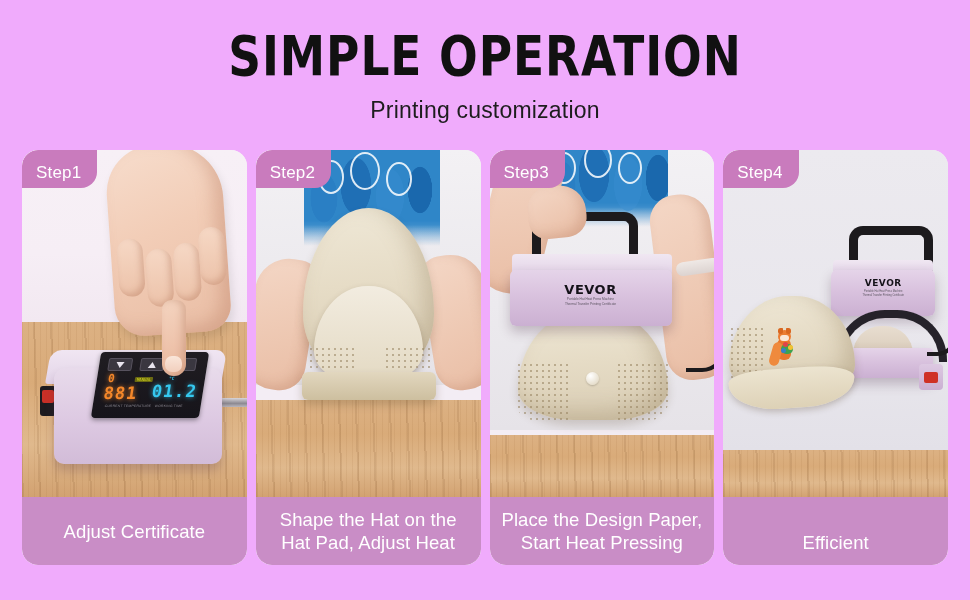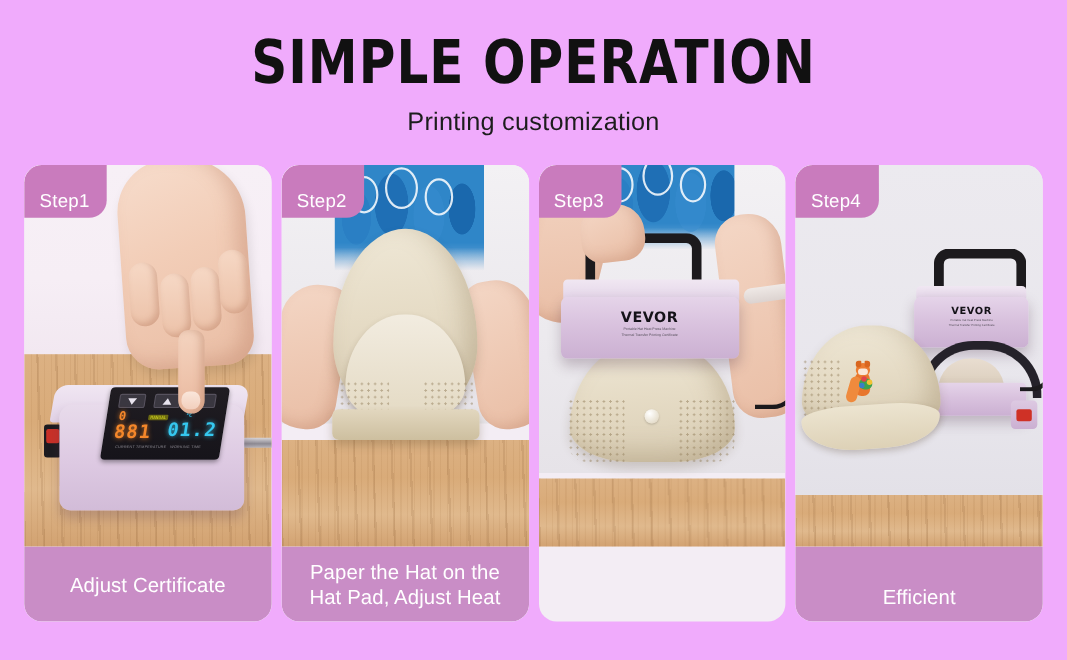--- a/index.html
+++ b/index.html
@@ -26,21 +26,21 @@
   
   .cards{position:absolute;left:22px;top:150px;width:926px;height:415px;display:flex;gap:9px;}
   .card{
     position:relative;width:225px;height:415px;border-radius:16px;overflow:hidden;
     background:#f3edf4;
   }
   .photo{position:absolute;left:0;top:0;width:100%;height:347px;overflow:hidden;}
   .badge{
     position:absolute;left:0;top:0;z-index:40;
     background:#c97bbd;color:#ffffff;font-size:17px;line-height:30px;
-    padding:18px 16px 0 14px;height:30px;border-radius:16px 0 16px 0;
+    padding:8px 16px 0 14px;height:30px;border-radius:16px 0 16px 0;
     letter-spacing:.2px;
   }
   .caption{
     position:absolute;left:0;bottom:0;width:100%;height:68px;
     background:#c98dc6;color:#fff;border-radius:0 0 16px 16px;
     display:flex;align-items:center;justify-content:center;text-align:center;
   }
   .caption span{font-size:18.5px;line-height:23px;letter-spacing:.1px;}
 
   
@@ -259,21 +259,21 @@
         <div class="hat-brim" style="left:58px;top:136px;width:109px;height:98px;border-radius:50% 50% 46% 46%/68% 68% 34% 34%;background:linear-gradient(180deg,#f2ece0,#e3d9c2);"></div>
         <div class="mesh" style="left:52px;top:196px;width:46px;height:42px;border-radius:0 0 0 14px;"></div>
         <div class="mesh" style="left:128px;top:196px;width:46px;height:42px;border-radius:0 0 14px 0;"></div>
         <div class="hat-btn" style="left:106px;top:228px;"></div>
         <div style="position:absolute;left:46px;top:222px;width:134px;height:28px;border-radius:6px;background:linear-gradient(180deg,#e2d7bf,#cdbf9f);box-shadow:0 5px 8px rgba(90,70,40,.25);"></div>
       </div>
 
       <div class="badge">Step2</div>
       <div class="caption">
         <span>
-          <span>Paper the Hat on the</span><br>
+          <span>Shape the Hat on the</span><br>
           <span>Hat Pad, Adjust Heat</span>
         </span>
       </div>
     </div>
 
     <div class="card">
       <div class="photo">
         <div class="torso" style="height:280px;"></div>
         <div class="shirt-art" style="left:52px;top:-24px;width:126px;height:140px;">
           <div class="shirt-scribble" style="left:10px;top:26px;width:20px;height:28px;"></div>
@@ -295,20 +295,26 @@
         <div class="handle" style="left:42px;top:62px;width:88px;height:44px;z-index:22;"></div>
         <div class="press-lid" style="left:22px;top:104px;width:160px;height:22px;z-index:24;"></div>
         <div class="press-body" style="left:20px;top:120px;width:162px;height:56px;z-index:26;"></div>
         <div class="vevor" style="left:20px;top:132px;width:162px;font-size:13px;z-index:28;">VEVOR</div>
         <div class="vevor-sub" style="left:20px;top:148px;width:162px;font-size:3.2px;z-index:28;">Portable Hat Heat Press Machine</div>
         <div class="vevor-sub" style="left:20px;top:153px;width:162px;font-size:3.2px;z-index:28;">Thermal Transfer Printing Certificate</div>
         <div style="position:absolute;left:196px;top:168px;width:36px;height:50px;border-right:4px solid #1b191c;border-bottom:4px solid #1b191c;border-radius:0 0 24px 0;z-index:20;"></div>
       </div>
 
       <div class="badge">Step3</div>
+      <div class="caption">
+        <span>
+          <span>Place the Design Paper,</span><br>
+          <span>Start Heat Pressing</span>
+        </span>
+      </div>
     </div>
 
     <div class="card">
       <div class="photo">
         <div class="wall c4-wall"></div>
         <div class="wood c4-wood"></div>
 
         <div class="handle" style="left:126px;top:76px;width:66px;height:36px;"></div>
         <div class="press-lid" style="left:110px;top:110px;width:100px;height:14px;"></div>
         <div class="press-body" style="left:108px;top:120px;width:104px;height:46px;"></div>

